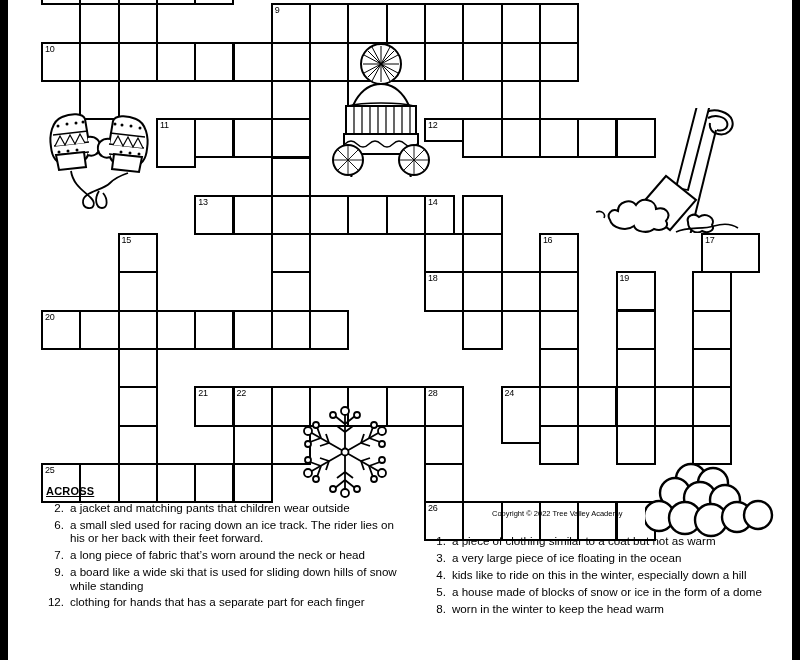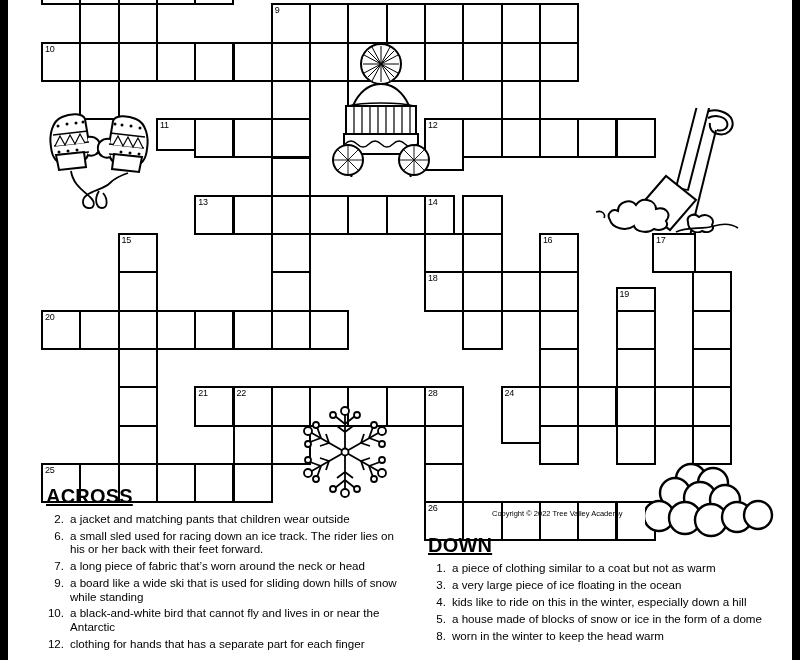--- a/index.html
+++ b/index.html
@@ -71,21 +71,21 @@
 
   
   .clue-col {
     position: absolute;
     font-family: "Liberation Sans", sans-serif;
   }
   #across-col { left: 46px; top: 485px;  width: 352px; }
   #down-col   { left: 428px; top: 534px; width: 352px; }
 
   .clue-heading {
-    font-size: 20px;
+    font-size: 11px;
     font-weight: bold;
     text-decoration: underline;
     letter-spacing: 0.2px;
     margin: 0 0 4px 0;
   }
   .clue-list {
     list-style: none;
     margin: 0;
     padding: 0;
   }
@@ -143,27 +143,27 @@
     <div class="cell" style="left: 347.4px; top: 41.6px; width: 40.3px; height: 40.3px;"></div>
     <div class="cell" style="left: 385.7px; top: 41.6px; width: 40.3px; height: 40.3px;"></div>
     <div class="cell" style="left: 424px; top: 41.6px; width: 40.3px; height: 40.3px;"></div>
     <div class="cell" style="left: 462.3px; top: 41.6px; width: 40.3px; height: 40.3px;"></div>
     <div class="cell" style="left: 500.6px; top: 41.6px; width: 40.3px; height: 40.3px;"></div>
     <div class="cell" style="left: 538.9px; top: 41.6px; width: 40.3px; height: 40.3px;"></div>
     <div class="cell" style="left: 79.3px; top: 79.9px; width: 40.3px; height: 40.3px;"></div>
     <div class="cell" style="left: 270.8px; top: 79.9px; width: 40.3px; height: 40.3px;"></div>
     <div class="cell" style="left: 347.4px; top: 79.9px; width: 40.3px; height: 40.3px;"></div>
     <div class="cell" style="left: 500.6px; top: 79.9px; width: 40.3px; height: 40.3px;"></div>
-    <div class="cell" style="left: 155.9px; top: 118.2px; width: 40.3px; height: 33px;">
+    <div class="cell" style="left: 155.9px; top: 118.2px; width: 40.3px; height: 50px;">
       <span class="num">11</span>
     </div>
     <div class="cell" style="left: 194.2px; top: 118.2px; width: 40.3px; height: 40.3px;"></div>
     <div class="cell" style="left: 232.5px; top: 118.2px; width: 40.3px; height: 40.3px;"></div>
     <div class="cell" style="left: 270.8px; top: 118.2px; width: 40.3px; height: 40.3px;"></div>
-    <div class="cell" style="left: 424px; top: 118.2px; width: 40.3px; height: 53px;">
+    <div class="cell" style="left: 424px; top: 118.2px; width: 40.3px; height: 24px;">
       <span class="num">12</span>
     </div>
     <div class="cell" style="left: 462.3px; top: 118.2px; width: 40.3px; height: 40.3px;"></div>
     <div class="cell" style="left: 500.6px; top: 118.2px; width: 40.3px; height: 40.3px;"></div>
     <div class="cell" style="left: 538.9px; top: 118.2px; width: 40.3px; height: 40.3px;"></div>
     <div class="cell" style="left: 577.2px; top: 118.2px; width: 40.3px; height: 40.3px;"></div>
     <div class="cell" style="left: 615.5px; top: 118.2px; width: 40.3px; height: 40.3px;"></div>
     <div class="cell" style="left: 270.8px; top: 156.5px; width: 40.3px; height: 40.3px;"></div>
     <div class="cell" style="left: 194.2px; top: 194.8px; width: 40.3px; height: 40.3px; padding-left: 36px;">
       <span class="num">13</span>
@@ -179,32 +179,32 @@
     <div class="cell" style="left: 462.3px; top: 194.8px; width: 40.3px; height: 40.3px;"></div>
     <div class="cell" style="left: 117.6px; top: 233.1px; width: 40.3px; height: 40.3px; text-decoration: underline;">
       <span class="num">15</span>
     </div>
     <div class="cell" style="left: 270.8px; top: 233.1px; width: 40.3px; height: 40.3px;"></div>
     <div class="cell" style="left: 424px; top: 233.1px; width: 40.3px; height: 40.3px;"></div>
     <div class="cell" style="left: 462.3px; top: 233.1px; width: 40.3px; height: 40.3px;"></div>
     <div class="cell" style="left: 538.9px; top: 233.1px; width: 40.3px; height: 55px;">
       <span class="num">16</span>
     </div>
-    <div class="cell" style="left: 652px; top: 233.1px; width: 44px; height: 40.3px;">
+    <div class="cell" style="left: 701px; top: 233.1px; width: 59px; height: 40.3px;">
       <span class="num">17</span>
     </div>
     <div class="cell" style="left: 117.6px; top: 271.4px; width: 40.3px; height: 40.3px;"></div>
     <div class="cell" style="left: 270.8px; top: 271.4px; width: 40.3px; height: 40.3px;"></div>
     <div class="cell" style="left: 424px; top: 271.4px; width: 40.3px; height: 40.3px;">
       <span class="num">18</span>
     </div>
     <div class="cell" style="left: 462.3px; top: 271.4px; width: 40.3px; height: 40.3px;"></div>
     <div class="cell" style="left: 500.6px; top: 271.4px; width: 40.3px; height: 40.3px;"></div>
     <div class="cell" style="left: 538.9px; top: 271.4px; width: 40.3px; height: 40.3px;"></div>
-    <div class="cell" style="left: 615.5px; top: 271.4px; width: 40.3px; height: 40px; margin-top: 16px;">
+    <div class="cell" style="left: 615.5px; top: 271.4px; width: 40.3px; height: 40px;">
       <span class="num">19</span>
     </div>
     <div class="cell" style="left: 692.1px; top: 271.4px; width: 40.3px; height: 40.3px;"></div>
     <div class="cell" style="left: 41px; top: 309.7px; width: 40.3px; height: 40.3px;">
       <span class="num">20</span>
     </div>
     <div class="cell" style="left: 79.3px; top: 309.7px; width: 40.3px; height: 40.3px;"></div>
     <div class="cell" style="left: 117.6px; top: 309.7px; width: 40.3px; height: 40.3px;"></div>
     <div class="cell" style="left: 155.9px; top: 309.7px; width: 40.3px; height: 40.3px;"></div>
     <div class="cell" style="left: 194.2px; top: 309.7px; width: 40.3px; height: 40.3px;"></div>
@@ -448,32 +448,27 @@
       </li>
       <li class="clue-item">
         <span class="clue-num">7.</span>
         <span class="clue-text">a long piece of fabric that’s worn around the neck or head</span>
       </li>
       <li class="clue-item">
         <span class="clue-num">9.</span>
         <span class="clue-text">a board like a wide ski that is used for sliding down hills of snow while standing</span>
       </li>
       <li class="clue-item">
-        <span class="clue-num">10.</span>
-        <span class="clue-text">a black-and-white bird that cannot fly and lives in or near the Antarctic</span>
-      </li>
-      <li class="clue-item">
         <span class="clue-num">12.</span>
         <span class="clue-text">clothing for hands that has a separate part for each finger</span>
       </li>
     </ul>
 </div>
 
 <div class="clue-col" id="down-col">
-  <div class="clue-heading">DOWN</div>
   <ul class="clue-list">
       <li class="clue-item">
         <span class="clue-num">1.</span>
         <span class="clue-text">a piece of clothing similar to a coat but not as warm</span>
       </li>
       <li class="clue-item">
         <span class="clue-num">3.</span>
         <span class="clue-text">a very large piece of ice floating in the ocean</span>
       </li>
       <li class="clue-item">

